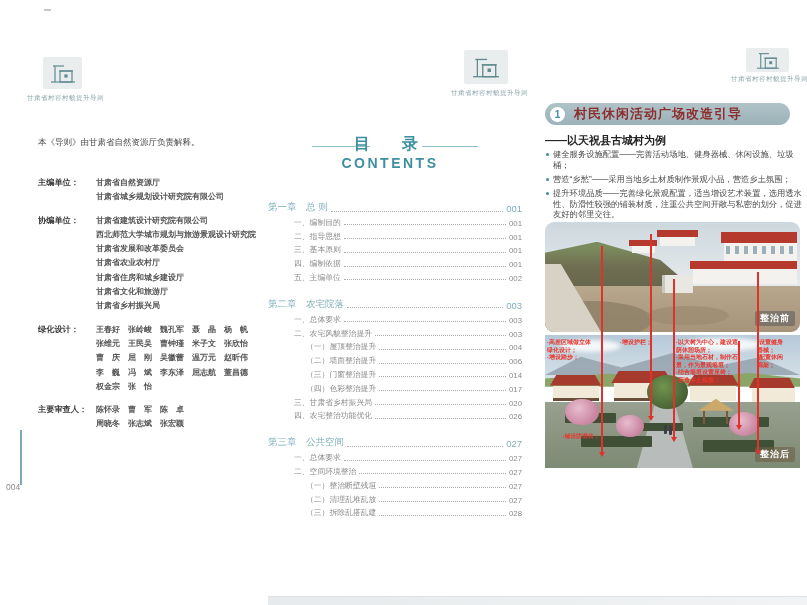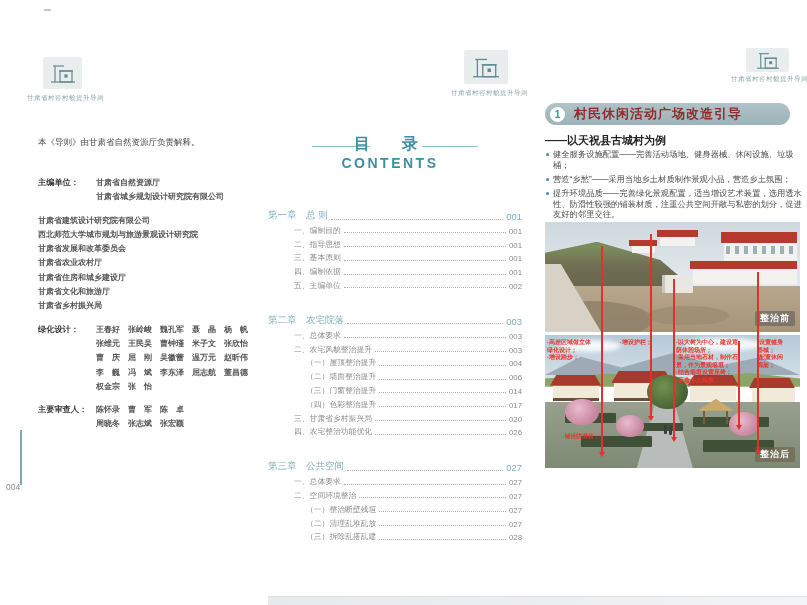--- a/index.html
+++ b/index.html
@@ -21,40 +21,40 @@
   
   .toc-title{position:absolute;left:250px;top:134px;width:280px;text-align:center;
              font-size:16px;font-weight:bold;color:#3e8fa0;letter-spacing:8px;}
   .toc-sub{position:absolute;left:250px;top:155px;width:280px;text-align:center;
            font-size:14px;font-weight:bold;color:#3e8fa0;letter-spacing:2.5px;}
   .toc-rule{position:absolute;top:146px;height:1px;background:#93bfc9;}
   .toc-rule.l{left:312px;width:58px;}
   .toc-rule.r{left:422px;width:56px;}
   .toc{position:absolute;left:268px;top:186px;width:254px;}
   .toc-row{display:flex;align-items:flex-end;height:13.8px;font-size:7.8px;color:#8b8b8b;}
-  .toc-row.toc-chapter{height:16px;margin-top:20px;font-size:9.5px;color:#7fb0ba;}
+  .toc-row.toc-chapter{height:16px;margin-top:12px;font-size:9.5px;color:#7fb0ba;}
   .toc-row.toc-l1 .toc-label{padding-left:26px;}
   .toc-row.toc-l2 .toc-label{padding-left:38px;}
   .toc-label{white-space:nowrap;}
   .toc-dots{flex:1;border-bottom:1px dotted #a8acae;margin:0 3px 2.5px 3px;}
   .toc-page{white-space:nowrap;}
   
   .sec-pill{position:absolute;left:545px;top:103px;width:245px;height:22px;border-radius:11px;
             background:linear-gradient(#afc2c7,#9cb3b9);display:flex;align-items:center;}
   .sec-num{width:15px;height:15px;margin-left:5px;border-radius:50%;background:#fff;color:#3e8fa0;
            font-size:10px;font-weight:bold;display:flex;align-items:center;justify-content:center;}
   .sec-title{margin-left:9px;font-size:13px;font-weight:bold;color:#8c2e2e;letter-spacing:1px;}
   .sec-subtitle{position:absolute;left:545px;top:133px;font-size:11px;font-weight:bold;color:#222;}
   .bullets{position:absolute;left:546px;top:149px;width:256px;}
   .bullet-item{display:flex;margin-bottom:3.6px;}
   .bullet-dot{width:3px;height:3px;border-radius:50%;background:#3e8fa0;margin:4px 4px 0 0;flex:0 0 3px;}
   .bullet-text{font-size:8.3px;color:#4a4a4a;line-height:10.6px;}
   
   .photo{position:absolute;left:545px;width:255px;overflow:hidden;}
-  .photo-before{top:222px;height:110px;}
+  .photo-before{top:222px;height:110px;border-radius:9px;}
   .photo-after{top:335px;height:133px;}
   .photo .fill{position:absolute;}
   .photo-label{position:absolute;right:5px;bottom:6px;padding:1px 5px;font-size:9px;font-weight:bold;
                color:#fff;background:rgba(90,90,90,.55);border-radius:2px;letter-spacing:1px;}
   
   .pb-sky{inset:0;background:linear-gradient(#cdd8de,#e6ebed 60%);}
   .pb-hill{left:-8px;top:18%;width:62%;height:64%;background:linear-gradient(#7c8b5d 8%,#6f6e52 35%,#5f5c44);
            clip-path:polygon(0 18%,38% 0,78% 26%,100% 68%,100% 100%,0 100%);}
   .pb-roof{background:#b5392c;}
   .pb-wall{background:#f4f2ee;}
@@ -127,20 +127,21 @@
 
     <div class="credits">
         <div class="credit-block">
           <span class="credit-label">主编单位：</span>
           <div class="credit-lines">
             <div class="credit-line">甘肃省自然资源厅</div>
             <div class="credit-line">甘肃省城乡规划设计研究院有限公司</div>
           </div>
         </div>
         <div class="credit-block">
+          <span class="credit-label">协编单位：</span>
           <div class="credit-lines">
             <div class="credit-line">甘肃省建筑设计研究院有限公司</div>
             <div class="credit-line">西北师范大学城市规划与旅游景观设计研究院</div>
             <div class="credit-line">甘肃省发展和改革委员会</div>
             <div class="credit-line">甘肃省农业农村厅</div>
             <div class="credit-line">甘肃省住房和城乡建设厅</div>
             <div class="credit-line">甘肃省文化和旅游厅</div>
             <div class="credit-line">甘肃省乡村振兴局</div>
           </div>
         </div>

